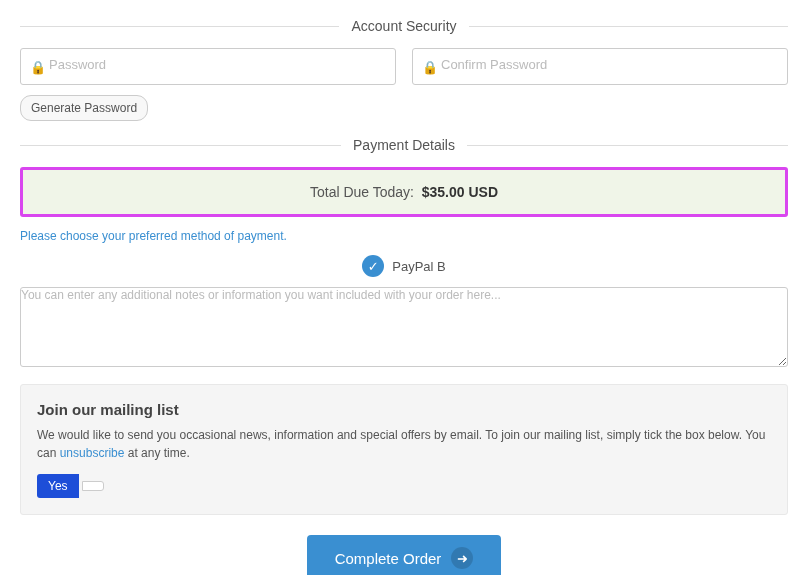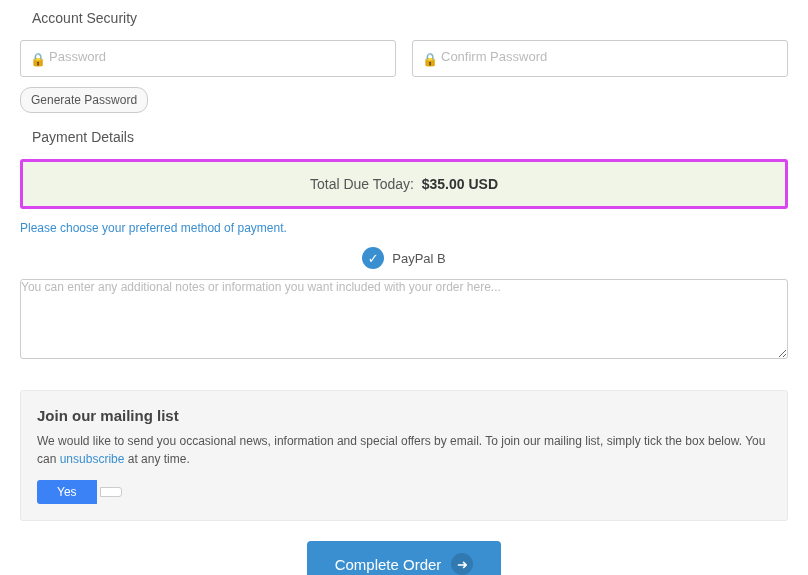--- a/index.html
+++ b/index.html
@@ -9,24 +9,23 @@
       background: #fff;
       color: #555;
       padding: 10px 20px 20px 20px;
       width: 808px;
       min-height: 575px;
     }
 
     
     .section-header {
       display: flex;
-      align-items: flex-start;
+      align-items: center;
       margin-bottom: 14px;
-      margin-top: 0;
-      flex-direction: column;
+      margin-top: 8px;
     }
     .section-header .line {
       flex: 1;
       height: 1px;
       background: #ddd;
     }
     .section-header .title {
       padding: 0 12px;
       font-size: 14px;
       color: #555;
@@ -169,21 +168,21 @@
     .notes-textarea::placeholder {
       color: #bbb;
     }
 
     
     .mailing-box {
       background: #f5f5f5;
       border: 1px solid #e8e8e8;
       border-radius: 3px;
       padding: 16px;
-      margin-top: 28px;
+      margin-top: 14px;
       margin-bottom: 20px;
     }
     .mailing-box h4 {
       font-size: 15px;
       color: #444;
       font-weight: bold;
       margin-bottom: 8px;
     }
     .mailing-box p {
       font-size: 12px;
@@ -194,24 +193,24 @@
     .mailing-box p a {
       color: #3a8fd1;
       text-decoration: none;
     }
     .toggle-row {
       display: flex;
       align-items: center;
       gap: 4px;
     }
     .toggle-yes {
-      background: #3b82f6;
+      background: #1d4ed8;
       color: white;
       border: none;
-      padding: 5px 20px;
+      padding: 5px 11px;
       border-radius: 3px 0 0 3px;
       font-size: 12px;
       cursor: pointer;
     }
     .toggle-no {
       background: #fff;
       color: #555;
       border: 1px solid #ccc;
       padding: 4px 10px;
       border-radius: 0 3px 3px 0;

